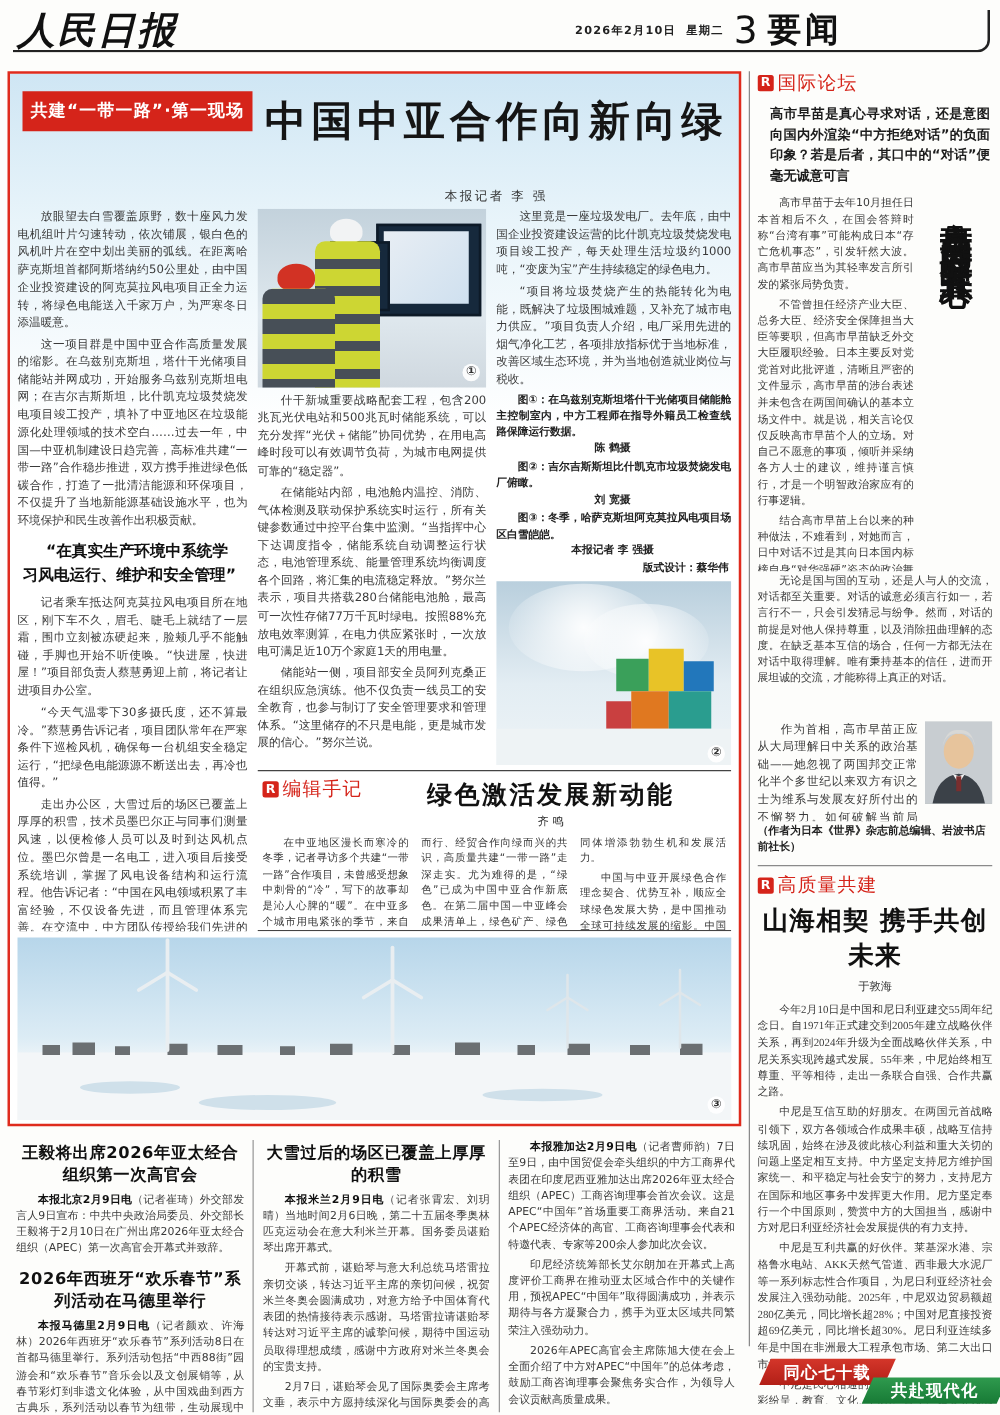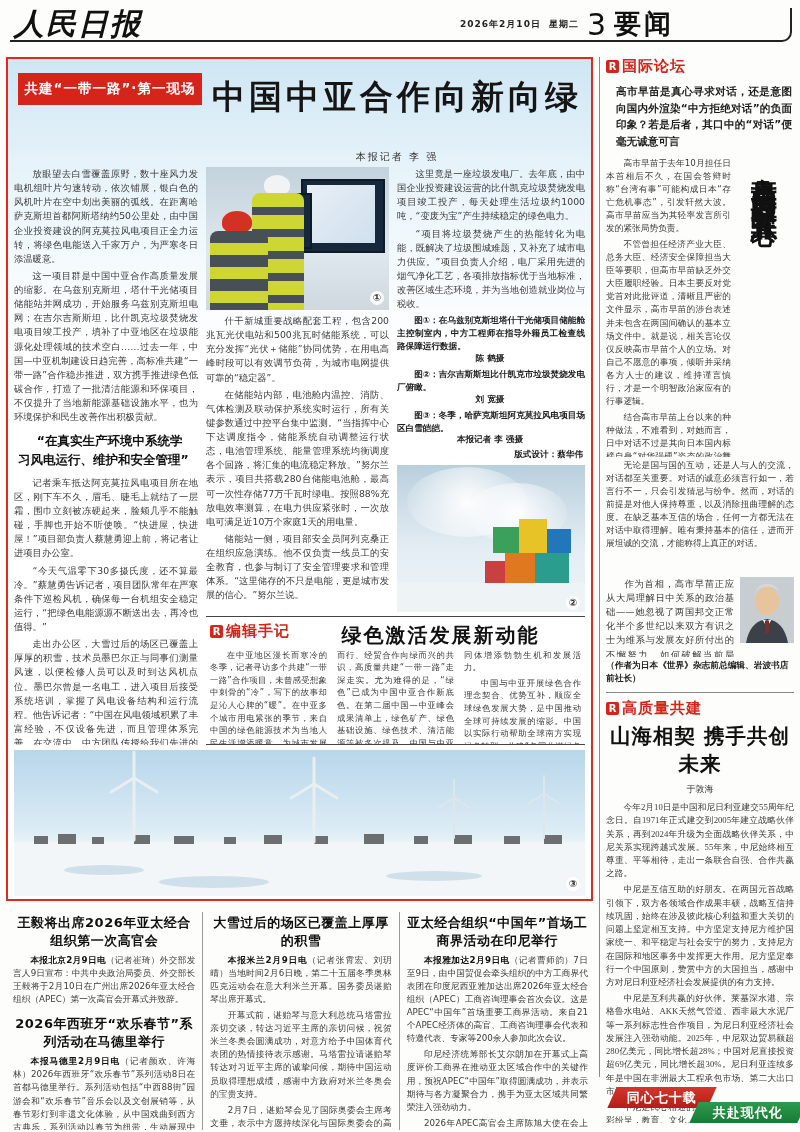--- a/index.html
+++ b/index.html
@@ -56,21 +56,21 @@
   .cap{font-size:8.6px;font-weight:bold;line-height:1.5;text-align:justify;text-indent:2em;margin:0;color:#222;}
   .cap-credit{font-size:8.6px;font-weight:bold;text-align:center;margin:0 2px 3px 0;color:#222;}
   .layout-credit{font-size:8.6px;font-weight:bold;text-align:right;margin:2px 2px 0 0;color:#222;}
   
   .editor-strip{border-top:1px solid #444;border-bottom:1px solid #444;padding:5px 4px;height:118px;
                 overflow:hidden;position:relative;}
   .ed-head{display:flex;align-items:flex-start;gap:10px;}
   .sec-flag{display:flex;align-items:center;gap:3px;flex:none;}
   .sec-logo{width:13px;height:13px;background:#d5241a;color:#fff;font-size:10px;font-weight:bold;
             text-align:center;line-height:13px;border-radius:2px;}
-  .sec-label{color:#d5241a;font-weight:bold;font-size:15px;letter-spacing:1px;}
+  .sec-label{color:#d5241a;font-weight:normal;font-size:15px;letter-spacing:1px;}
   .ed-title{flex:1;text-align:center;font-size:20px;font-weight:bold;color:#111;letter-spacing:2px;}
   .ed-author{text-align:center;font-size:9px;margin:2px 0 4px 0;color:#333;}
   .ed-body{column-count:3;column-gap:10px;}
   .ed-body .p{font-size:8.4px;line-height:1.5;}
   
   #side-rule{left:599px;top:57px;width:1px;height:1020px;background:#8a8a8a;}
   #sidebar{left:606px;top:57px;width:188px;height:1066px;overflow:hidden;}
   .intro{font-weight:bold;font-size:10.6px;line-height:1.58;color:#1c1c1c;text-align:justify;
          margin:7px 2px 7px 10px;}
   .forum-row{display:flex;height:300px;overflow:hidden;}
@@ -191,20 +191,21 @@
       </div>
 
       <div class="editor-strip">
         <div class="ed-head">
           <div class="sec-flag">
             <span class="sec-logo">R</span>
             <span class="sec-label">编辑手记</span>
           </div>
           <div style="flex:1">
             <div class="ed-title">绿色激活发展新动能</div>
+            <div class="ed-author">齐  鸣</div>
           </div>
         </div>
         <div class="ed-body">
           <p class="p">在中亚地区漫长而寒冷的冬季，记者寻访多个共建“一带一路”合作项目，未曾感受想象中刺骨的“冷”，写下的故事却是沁人心脾的“暖”。在中亚多个城市用电紧张的季节，来自中国的绿色能源技术为当地人民生活增添暖意，为城市发展提供信心。</p>
           <p class="p">近年来，在元首外交战略引领下，中国—中亚凝聚向新而行、经贸合作向绿而兴的共识，高质量共建“一带一路”走深走实。尤为难得的是，“绿色”已成为中国中亚合作新底色。在第二届中国—中亚峰会成果清单上，绿色矿产、绿色基础设施、绿色技术、清洁能源等被多次提及，中国与中亚国家绿色合作潜力不断释放，源源不断注入新动能，为构建更加紧密的中国—中亚命运共同体增添勃勃生机和发展活力。</p>
           <p class="p">中国与中亚开展绿色合作理念契合、优势互补，顺应全球绿色发展大势，是中国推动全球可持续发展的缩影。中国以实际行动帮助全球南方实现绿色转型，共建“各国共谋绿色家园”之梦，携手创造更多绿色发展奇迹。</p>
         </div>
       </div>
     </div>
   </div>
@@ -331,19 +332,18 @@
 
   </div>
   <div class="bcol">
     <div class="b-headline">大雪过后的场区已覆盖上厚厚的积雪</div>
     <p class="p"><span class="dateline">本报米兰2月9日电</span><span>（记者张霄宏、刘玥晴）当地时间2月6日晚，第二十五届冬季奥林匹克运动会在意大利米兰开幕。国务委员谌贻琴出席开幕式。</span></p>
     <p class="p">开幕式前，谌贻琴与意大利总统马塔雷拉亲切交谈，转达习近平主席的亲切问候，祝贺米兰冬奥会圆满成功，对意方给予中国体育代表团的热情接待表示感谢。马塔雷拉请谌贻琴转达对习近平主席的诚挚问候，期待中国运动员取得理想成绩，感谢中方政府对米兰冬奥会的宝贵支持。</p>
     <p class="p">2月7日，谌贻琴会见了国际奥委会主席考文垂，表示中方愿持续深化与国际奥委会的高水平合作，通过体育促进世界和平发展，推动构建人类命运共同体。考文垂感谢中国政府对奥林匹克事业的坚定支持和卓越贡献，期待同中方继续密切合作，致力于弘扬奥林匹克精神，共同为世界体育交流注入更多正能量。</p>
 
   </div>
   <div class="bcol">
-    <div class="b-headline">亚太经合组织“中国年”首场工商界活动在印尼举行</div>
     <p class="p"><span class="dateline">本报雅加达2月9日电</span><span>（记者曹师韵）7日至9日，由中国贸促会牵头组织的中方工商界代表团在印度尼西亚雅加达出席2026年亚太经合组织（APEC）工商咨询理事会首次会议。这是APEC“中国年”首场重要工商界活动。来自21个APEC经济体的高官、工商咨询理事会代表和特邀代表、专家等200余人参加此次会议。</span></p>
     <p class="p">印尼经济统筹部长艾尔朗加在开幕式上高度评价工商界在推动亚太区域合作中的关键作用，预祝APEC“中国年”取得圆满成功，并表示期待与各方凝聚合力，携手为亚太区域共同繁荣注入强劲动力。</p>
     <p class="p">2026年APEC高官会主席陈旭大使在会上全面介绍了中方对APEC“中国年”的总体考虑，鼓励工商咨询理事会聚焦务实合作，为领导人会议贡献高质量成果。</p>
 
   </div>
 </div>
 
 </body></html>

